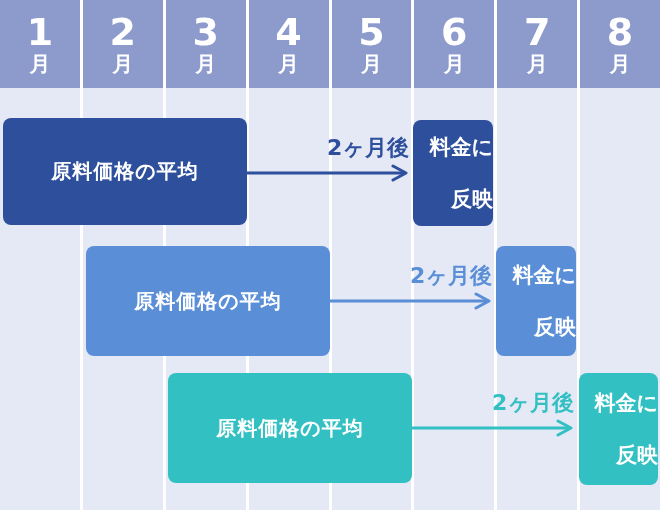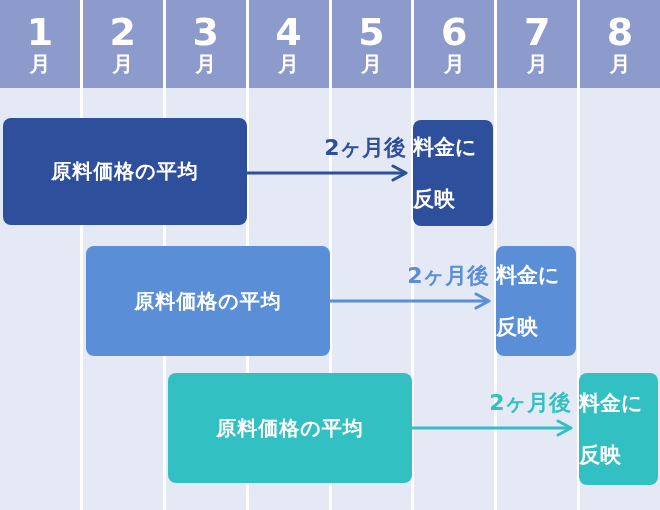--- a/index.html
+++ b/index.html
@@ -48,35 +48,36 @@
     color: #ffffff;
     font-size: 20px;
     font-weight: bold;
     letter-spacing: 1px;
   }
   .result-box {
     position: absolute;
     border-radius: 8px;
     display: flex;
     flex-direction: column;
-    align-items: flex-start;
+    align-items: flex-end;
     justify-content: center;
     color: #ffffff;
     font-size: 21px;
     font-weight: bold;
     line-height: 1.35;
     text-align: center;
     gap: 24px;
   }
   .arrow-label {
     position: absolute;
     font-size: 22px;
     font-weight: bold;
-    text-align: right;
+    text-align: center;
     line-height: 1;
+    margin-left: 40px;
   }
   .arrow { position: absolute; }
   .arrow svg { display: block; }
 </style>
 </head>
 <body>
 
 <div class="stage">
 
   <div class="header-grid">

